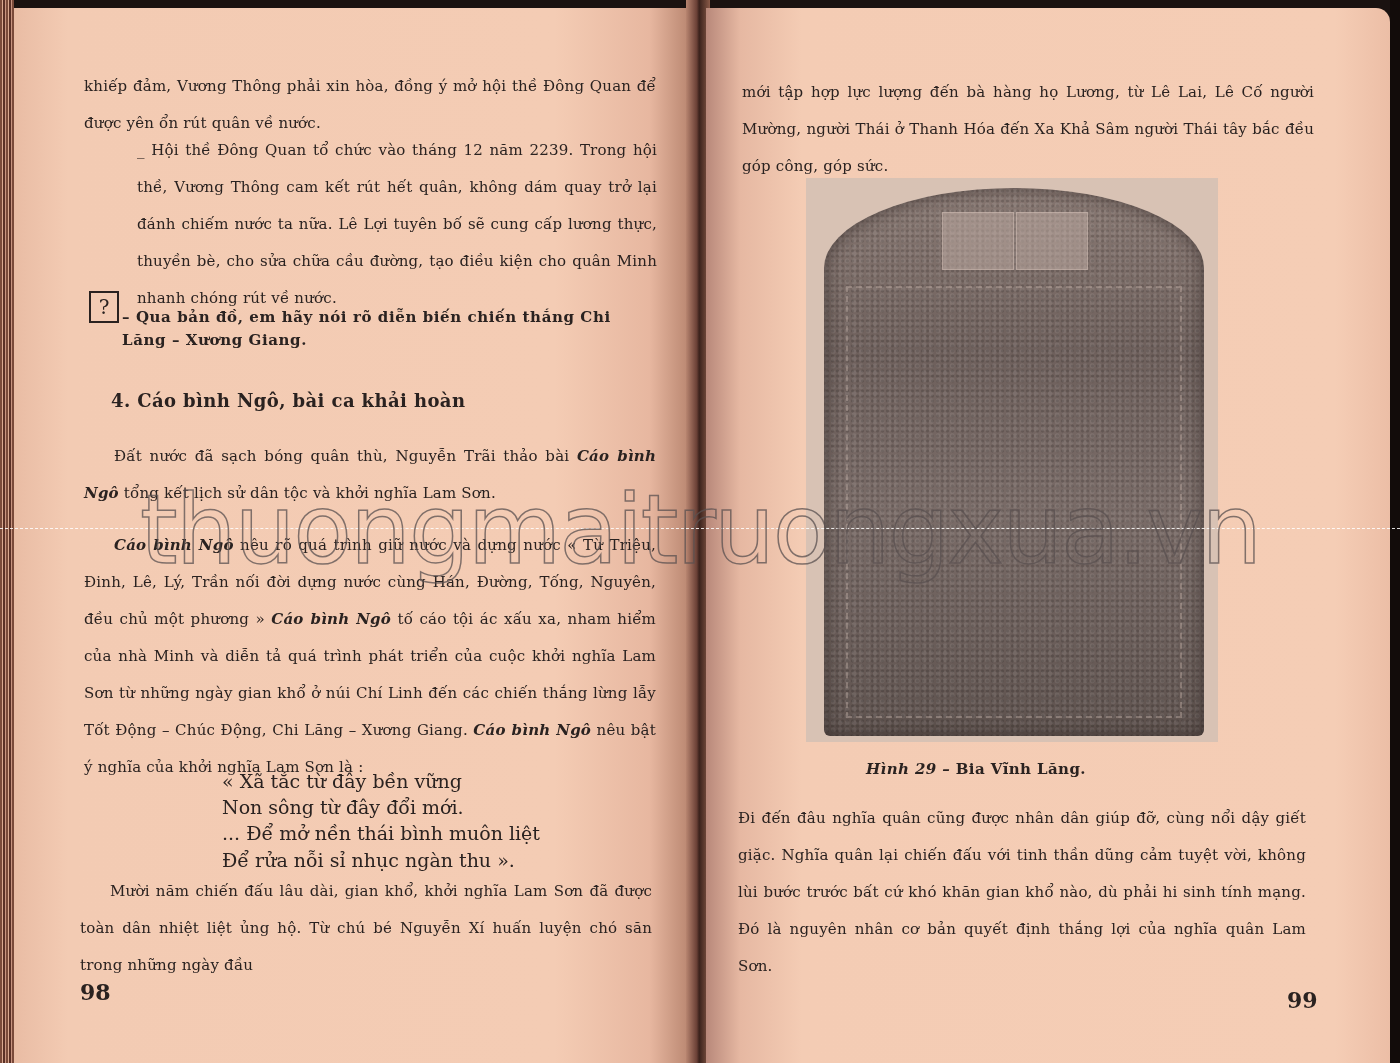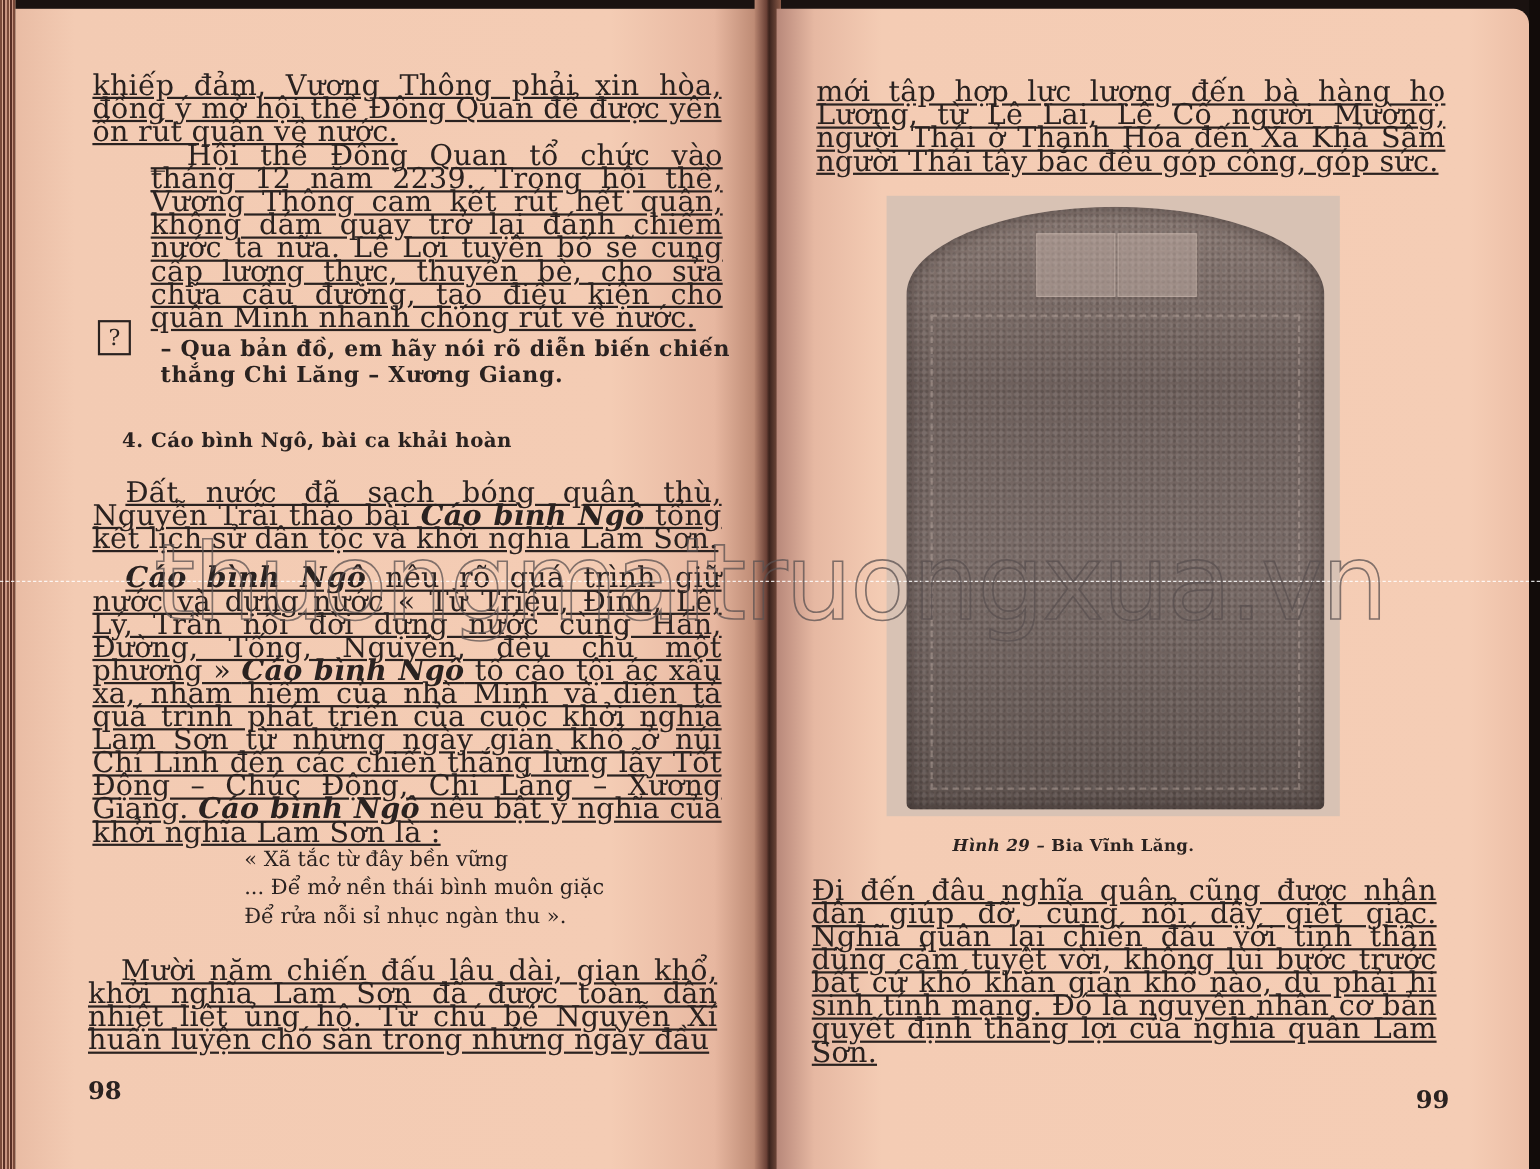--- a/index.html
+++ b/index.html
@@ -26,30 +26,30 @@
     position:absolute; left:686px; top:0; width:24px; height:1063px;
     background:linear-gradient(90deg,#b88570 0%,#6a4036 45%,#3a221c 55%,#8a5a48 100%);
   }
   .page-right {
     left:706px; width:684px;
     border-top-right-radius:14px;
     background:linear-gradient(90deg,#b8887a 0%,#e6b8a2 5%,#f4ccb4 14%,#f5cdb5 92%,#ecbea6 100%);
   }
   .edge-right { position:absolute; right:0; top:0; width:10px; height:1063px; background:#120c0a; }
 
-  .text { position:absolute; font-size:26px; line-height:21px; letter-spacing:0.2px;text-decoration:underline; }
+  .text { position:absolute; font-size:15px; line-height:37px; letter-spacing:0.2px; }
   .text p { margin:0; text-align:justify; text-align-last:left; }
   .indent { text-indent:30px; }
   .ital { font-style:italic; font-weight:bold; }
 
   .note-box {
     position:absolute; left:89px; top:291px; width:26px; height:28px;
     border:2px solid #2a2220; font-size:20px; line-height:28px; text-align:center;
   }
-  .question { position:absolute; left:146px; top:306px; width:530px; font-size:20px; line-height:23px; font-weight:bold; letter-spacing:0.6px; }
+  .question { position:absolute; left:122px; top:306px; width:530px; font-size:15px; line-height:23px; font-weight:bold; letter-spacing:0.6px; }
   .section-title { position:absolute; left:111px; top:390px; font-size:18px; font-weight:bold; letter-spacing:0.4px; }
   .poem { position:absolute; left:222px; top:768px; font-size:19px; line-height:26.2px; }
   .page-num { position:absolute; font-size:22px; font-weight:bold;text-align:center; }
 
   .figure {
     position:absolute; left:806px; top:178px; width:412px; height:564px;
     background:#d8c2b4;
   }
   .stele {
     position:absolute; left:18px; top:10px; width:380px; height:548px;
@@ -102,21 +102,22 @@
 
   <div class="section-title">4. Cáo bình Ngô, bài ca khải hoàn</div>
 
   <div class="text" style="left:84px; top:438px; width:572px;">
     <p class="indent"><span>Đất nước đã sạch bóng quân thù, Nguyễn Trãi thảo bài </span><span class="ital">Cáo bình Ngô</span><span> tổng kết lịch sử dân tộc và khởi nghĩa Lam Sơn.</span></p>
     <p class="indent" style="margin-top:15px;"><span class="ital">Cáo bình Ngô</span><span> nêu rõ quá trình giữ nước và dựng nước « Từ Triệu, Đinh, Lê, Lý, Trần nối đời dựng nước cùng Hán, Đường, Tống, Nguyên, đều chủ một phương » </span><span class="ital">Cáo bình Ngô</span><span> tố cáo tội ác xấu xa, nham hiểm của nhà Minh và diễn tả quá trình phát triển của cuộc khởi nghĩa Lam Sơn từ những ngày gian khổ ở núi Chí Linh đến các chiến thắng lừng lẫy Tốt Động – Chúc Động, Chi Lăng – Xương Giang. </span><span class="ital">Cáo bình Ngô</span><span> nêu bật ý nghĩa của khởi nghĩa Lam Sơn là :</span></p>
   </div>
 
   <div class="poem">
     <div>« Xã tắc từ đây bền vững</div>
-    <div>... Để mở nền thái bình muôn giặc</div>
+    <div>Non sông từ đây đổi mới.</div>
+    <div>... Để mở nền thái bình muôn liệt</div>
     <div>Để rửa nỗi sỉ nhục ngàn thu ».</div>
   </div>
 
   <div class="text" style="left:80px; top:873px; width:572px;">
     <p class="indent">Mười năm chiến đấu lâu dài, gian khổ, khởi nghĩa Lam Sơn đã được toàn dân nhiệt liệt ủng hộ. Từ chú bé Nguyễn Xí huấn luyện chó săn trong những ngày đầu</p>
   </div>
 
   <div class="page-num" style="left:80px; top:979px;">98</div>
 
   <div class="gutter"></div>

